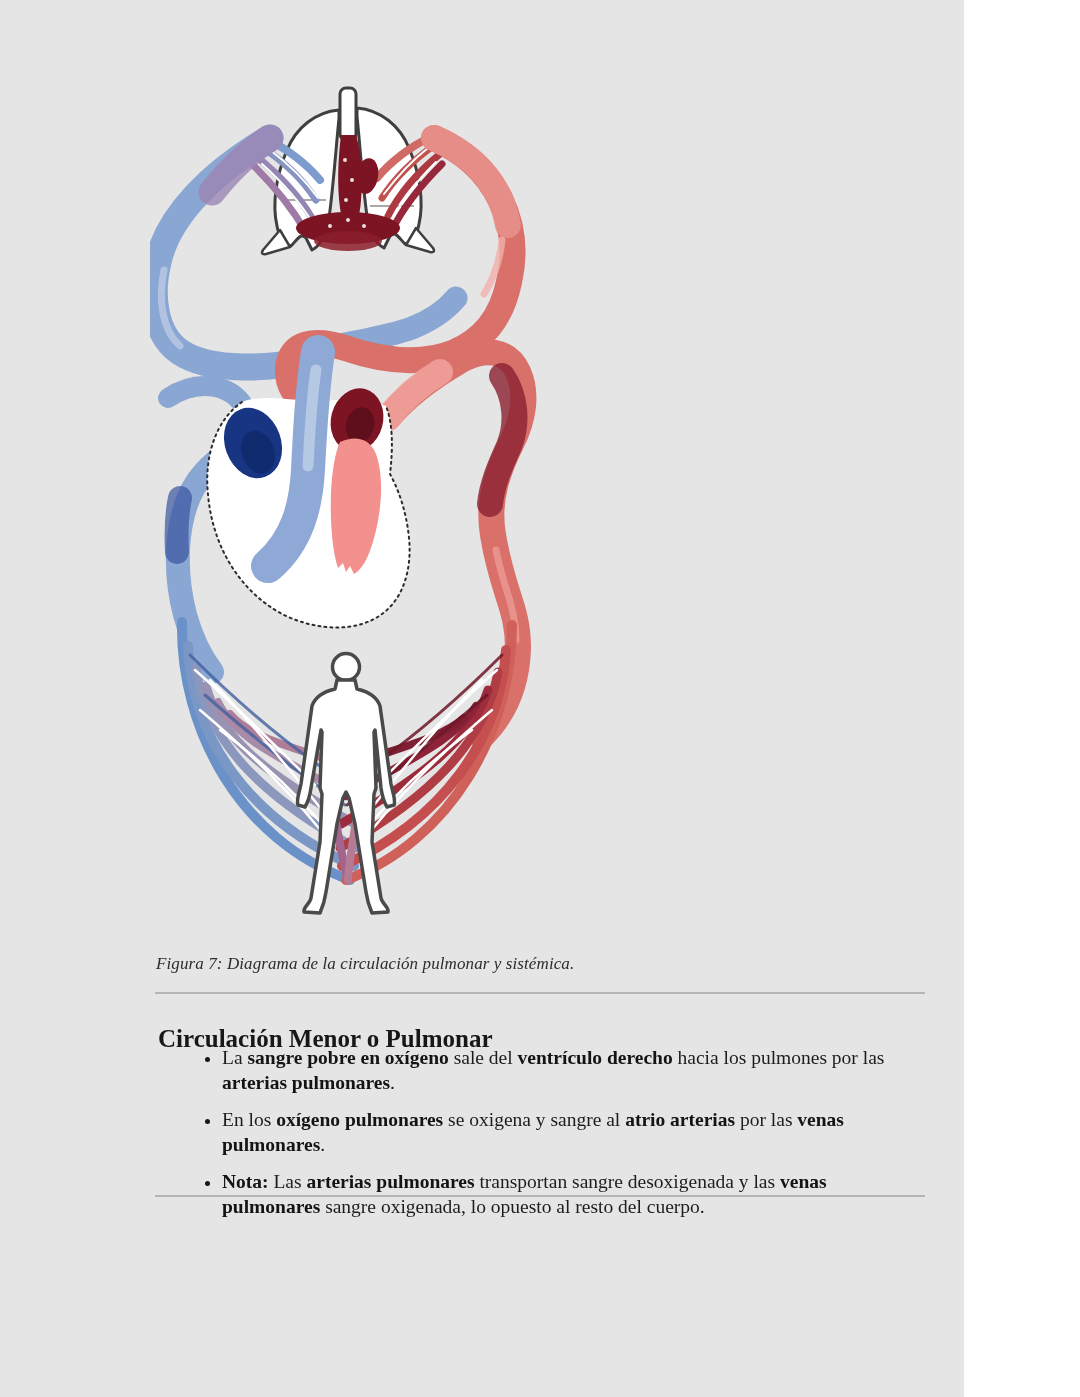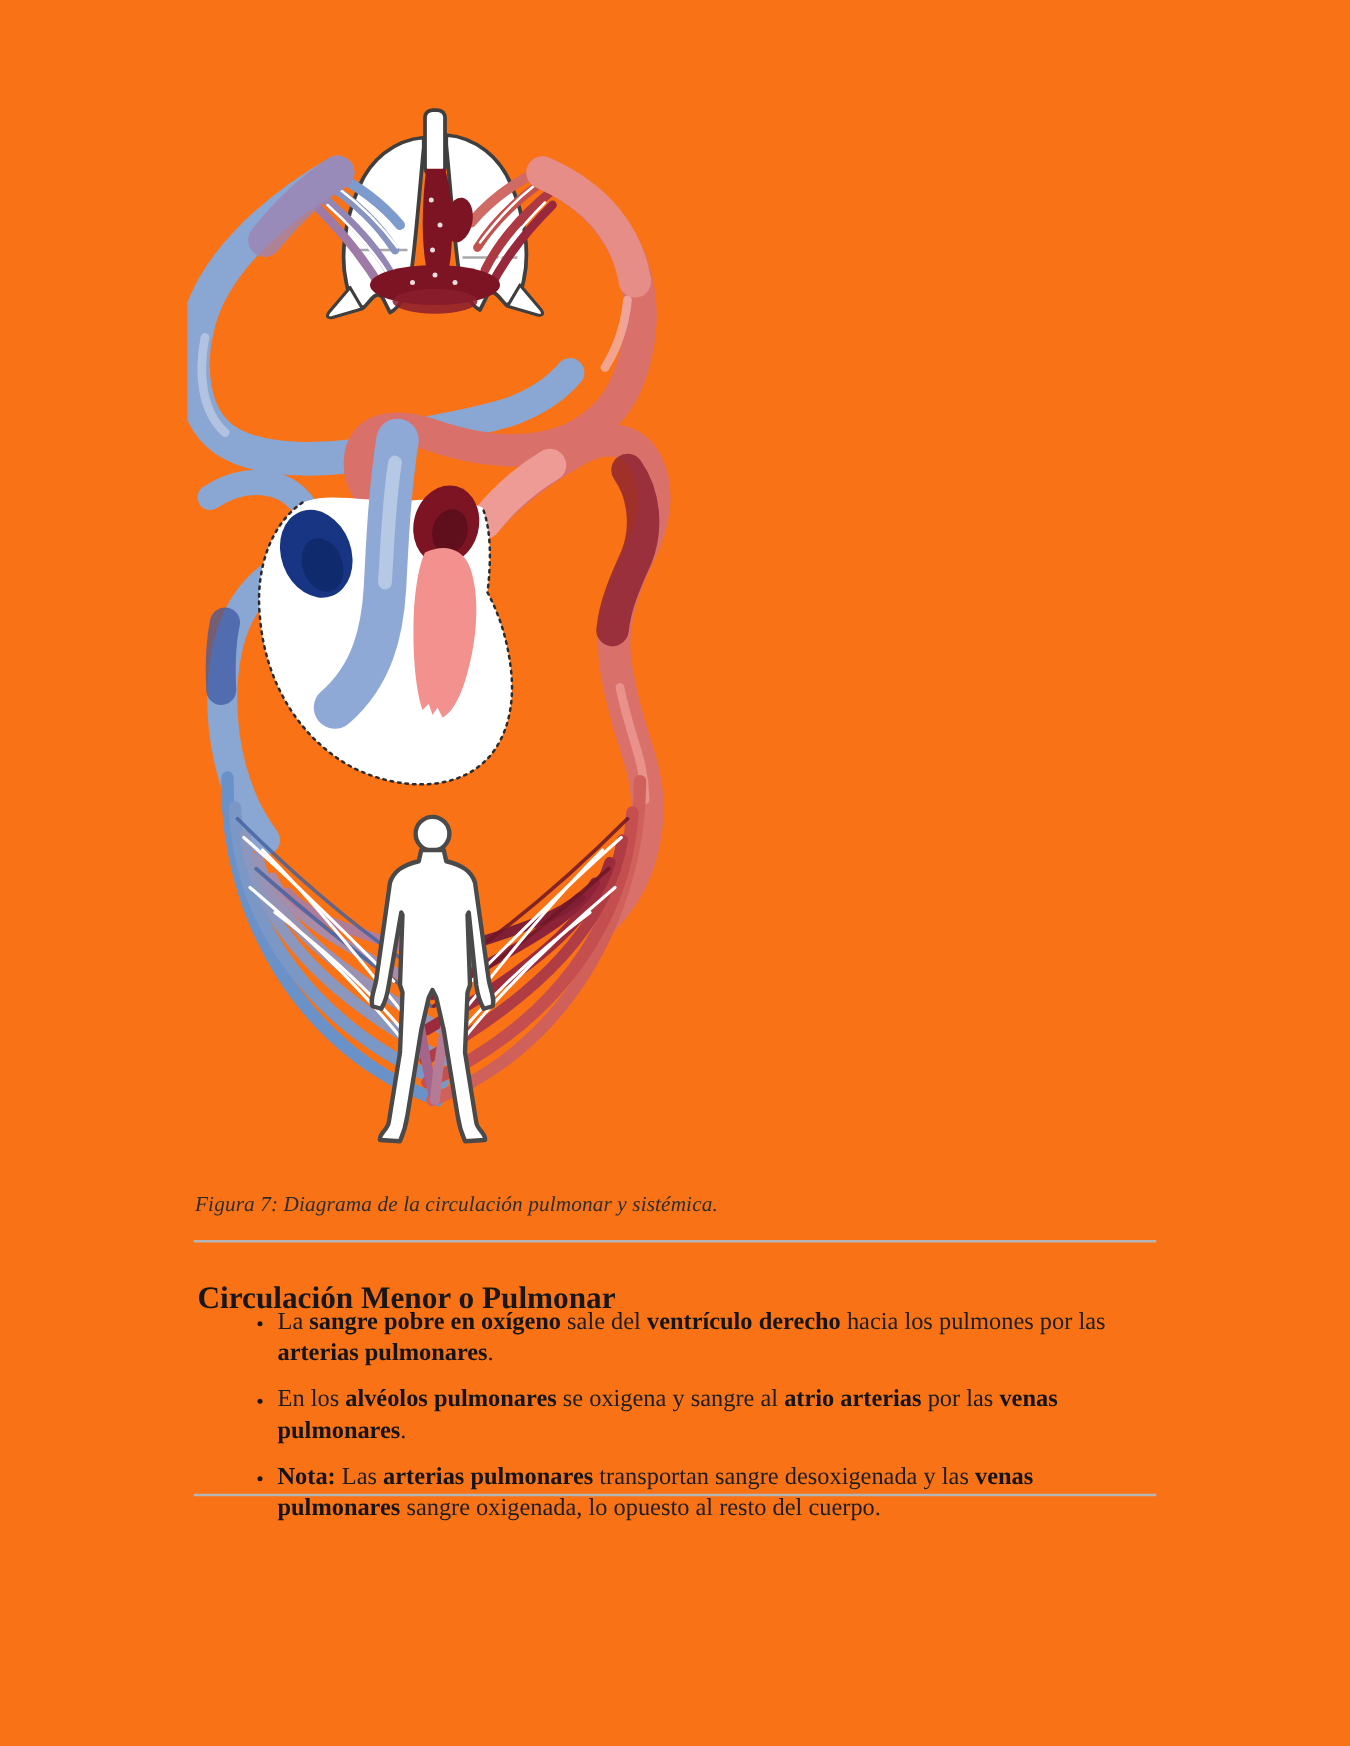--- a/index.html
+++ b/index.html
@@ -1,17 +1,17 @@
 <!DOCTYPE html>
 <html style="--c-oxygenated: #d97069; --c-deoxygenated: #8aa6d3; --c-dark-red: #7c1424; --c-dark-blue: #173582; --c-ventricle-pink: #f2918d; --c-outline-gray: #3f3f3f;"><head>
 <meta charset="utf-8">
 <style>
   html,body { margin:0; padding:0; background:#ffffff; }
   .page {
-    position:relative; width:1080px; height:1397px; background:#f97316;
+    position:relative; width:964px; height:1397px; background:#e5e5e5;
     font-family:"Liberation Serif","DejaVu Serif",serif; color:#1d1d1d; overflow:hidden;
   }
   .figure-svg { position:absolute; left:150px; top:80px; width:440px; height:870px; }
   .caption {
     position:absolute; left:156px; top:954px; font-style:italic;
     font-size:17px; color:#2d2d2d; letter-spacing:0.1px;
   }
   .rule { position:absolute; left:155px; width:770px; height:2px; background:#b5b5b5; }
   .rule-top { top:992px; }
   .rule-bottom { top:1195px; }
@@ -180,21 +180,21 @@
 
   <div class="caption">Figura 7: Diagrama de la circulación pulmonar y sistémica.</div>
 
   <div class="rule rule-top"></div>
 
   <h2 class="section-heading">Circulación Menor o Pulmonar</h2>
 
   <div class="bullets-wrap">
     <ul>
         <li><span>La </span><b>sangre pobre en oxígeno</b><span> sale del </span><b>ventrículo derecho</b><span> hacia los pulmones por las </span><b>arterias pulmonares</b><span>.</span></li>
-        <li><span>En los </span><b>alvéolos pulmonares</b><span> se oxigena y sangre al </span><b>atrio arterias</b><span> por las </span><b>venas pulmonares</b><span>.</span></li>
+        <li><span>En los </span><b>oxígeno pulmonares</b><span> se oxigena y sangre al </span><b>atrio arterias</b><span> por las </span><b>venas pulmonares</b><span>.</span></li>
         <li><b>Nota:</b><span> Las </span><b>arterias pulmonares</b><span> transportan sangre desoxigenada y las </span><b>venas pulmonares</b><span> sangre oxigenada, lo opuesto al resto del cuerpo.</span></li>
       </ul>
   </div>
 
   <div class="rule rule-bottom"></div>
 
   <div class="footer">7 / 15</div>
 </div>
 
 </body></html>

